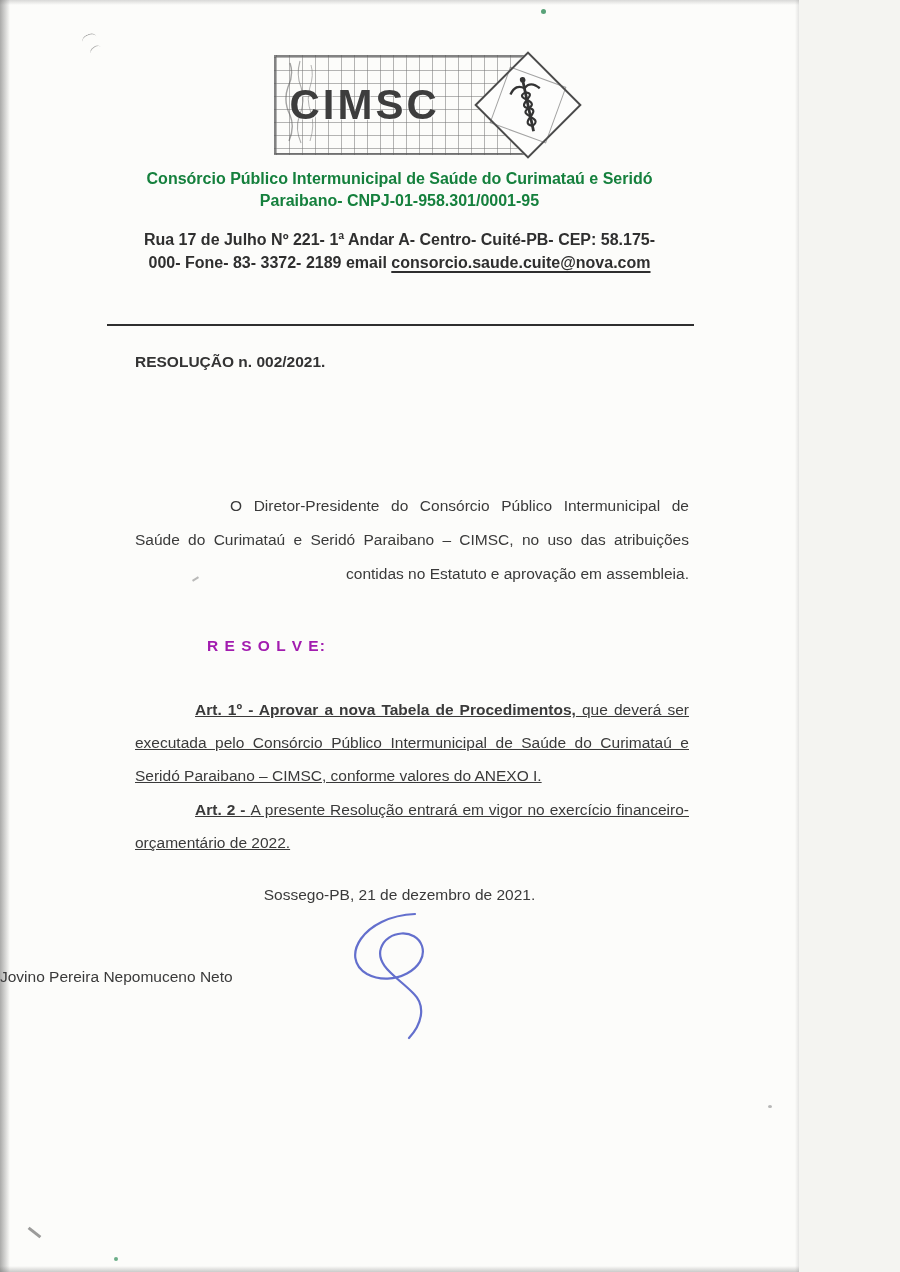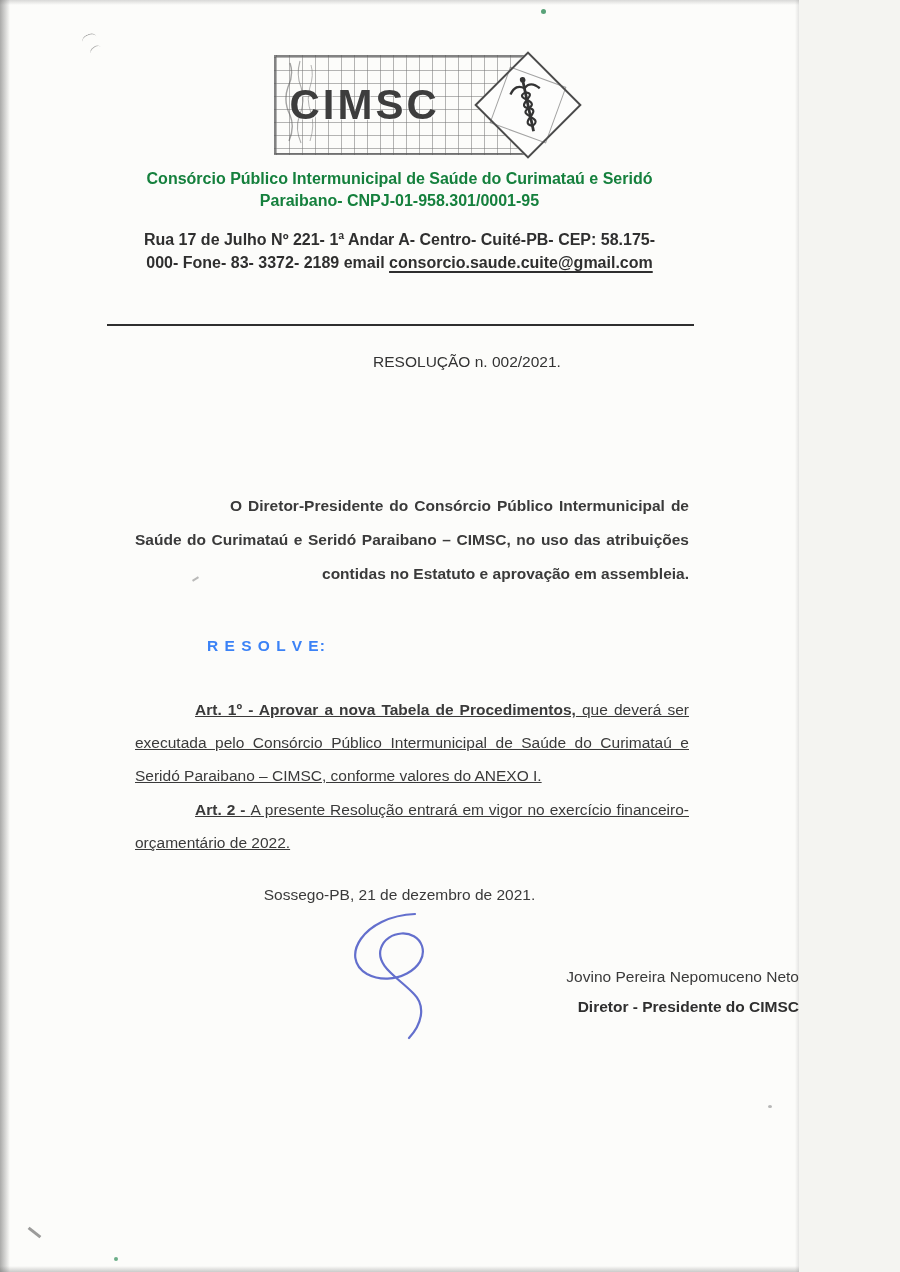--- a/index.html
+++ b/index.html
@@ -76,32 +76,32 @@
   
   .org-block { margin-top:13px; text-align:center; font-weight:bold; font-size:16px;
                line-height:1.35; color:#15803d; }
   .addr-block { margin-top:17px; text-align:center; font-weight:bold; font-size:16px;
                 line-height:1.45; color:#2f2f2f; }
   .addr-email { text-decoration:underline; text-decoration-thickness:2px; text-underline-offset:3px; }
 
   .divider { height:2px; background:#2f2f2f; margin:49px 105px 0 107px; }
 
   
-  .doc-title { margin:27px 0 0 135px; font-weight:normal; color:#333;text-align:center; }
+  .doc-title { margin:27px 0 0 135px; font-weight:bold; color:#333; }
   .preamble  { margin:118px 110px 0 135px; line-height:2.2; text-align:justify;
-               text-align-last:right; text-indent:95px;font-weight:bold; }
-  .resolve   { margin:46px 0 0 207px; font-weight:bold; letter-spacing:1px; color:#3b82f6; }
+               text-align-last:right; text-indent:95px; }
+  .resolve   { margin:46px 0 0 207px; font-weight:bold; letter-spacing:1px; color:#a21caf; }
   .article   { margin:0 110px 0 135px; line-height:2.15; text-align:justify; }
   .article.first { margin-top:38px; }
   .article   { text-indent:60px;text-decoration:underline; }
   .lead { font-weight:bold; }
   .dateline { margin-top:27px; text-align:center; }
 
   
-  .sig-block { margin-top:64px; text-align:right; position:relative; }
+  .sig-block { margin-top:64px; text-align:left; position:relative; }
   .sig-ink { position:absolute; left:50%; top:-62px; transform:translateX(-54%);
              pointer-events:none; z-index:3; }
   .sig-name { position:relative; z-index:1; }
   .sig-role { margin-top:12px; font-weight:bold; color:#2f2f2f; position:relative; z-index:1; }
 </style>
 </head>
 <body>
 
 <div class="page">
 
@@ -139,21 +139,21 @@
       </svg>
     </div>
   </div>
 
   <div class="org-block">
     <div>Consórcio Público Intermunicipal de Saúde do Curimataú e Seridó</div>
     <div>Paraibano- CNPJ-01-958.301/0001-95</div>
   </div>
   <div class="addr-block">
     <div>Rua 17 de Julho Nº 221- 1ª Andar A- Centro- Cuité-PB- CEP: 58.175-</div>
-    <div><span>000- Fone- 83- 3372- 2189 email </span><span class="addr-email">consorcio.saude.cuite@gmail.com</span></div>
+    <div><span>000- Fone- 83- 3372- 2189 email </span><span class="addr-email">consorcio.saude.cuite@nova.com</span></div>
   </div>
 
   <div class="divider"></div>
 
   <div class="doc-title">RESOLUÇÃO n. 002/2021.</div>
 
   <p class="preamble">O Diretor-Presidente do Consórcio Público Intermunicipal de Saúde do Curimataú e Seridó Paraibano – CIMSC, no uso das atribuições contidas no Estatuto e aprovação em assembleia.</p>
 
   <div class="resolve">R E S O L V E:</div>
 
@@ -166,16 +166,15 @@
   <div class="sig-block">
     <svg class="sig-ink" width="150" height="140" viewBox="0 0 150 140">
       <path d="M 96 8
                C 44 10, 20 52, 48 68
                C 74 82, 110 62, 103 40
                C 97 22, 68 24, 62 42
                C 56 60, 80 72, 95 88
                C 107 100, 103 118, 90 132" fill="none" stroke="#4856c4" stroke-width="2.2" stroke-linecap="round" opacity="0.85"></path>
     </svg>
     <div class="sig-name">Jovino Pereira Nepomuceno Neto</div>
-    <div class="sig-role">Diretor - Presidente do CIMSC</div>
   </div>
 
 </div>
 
 </body></html>

